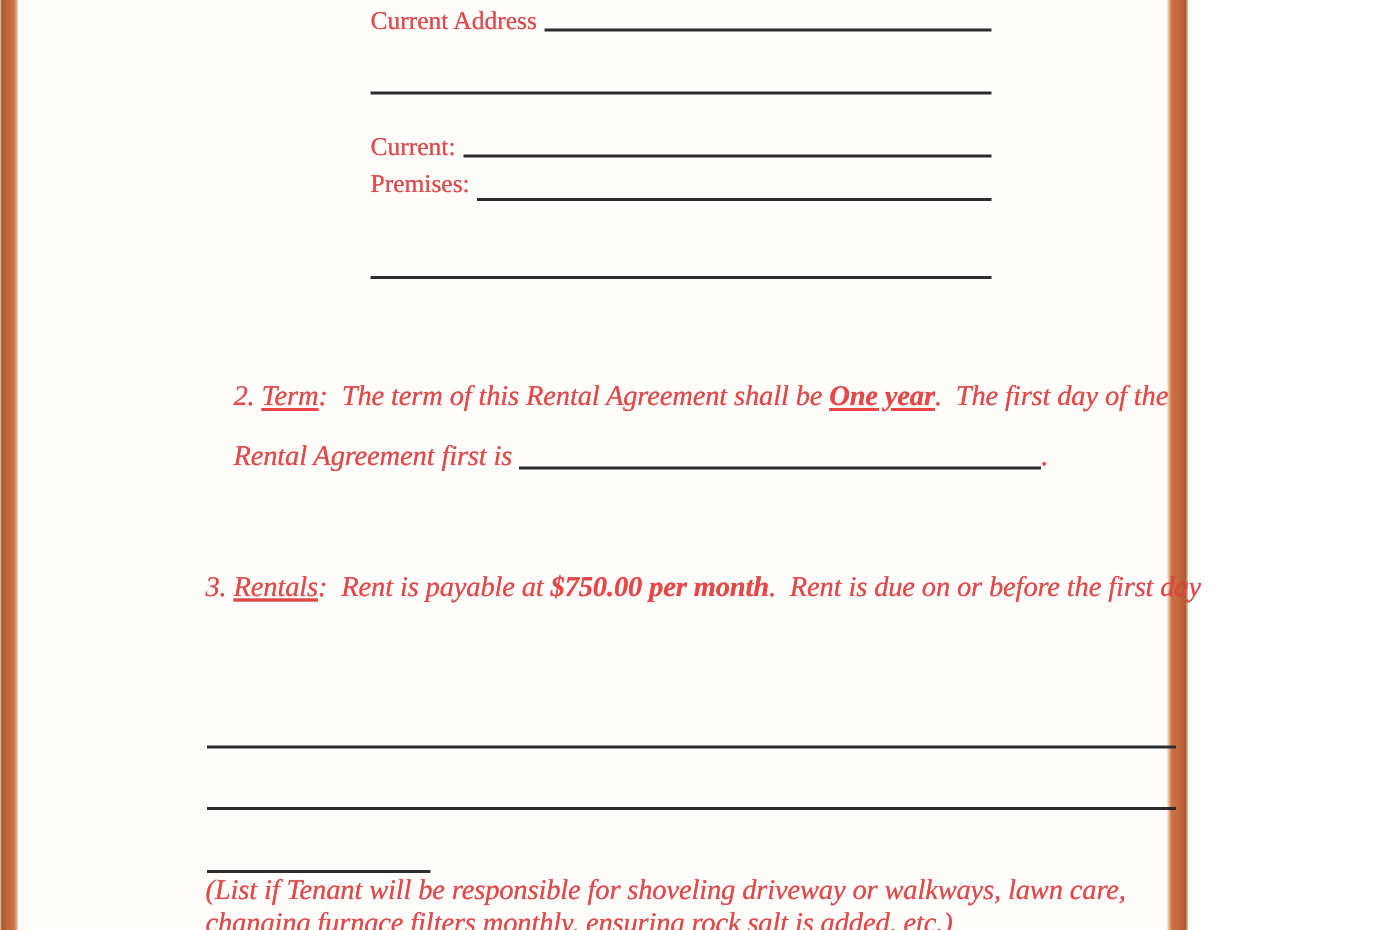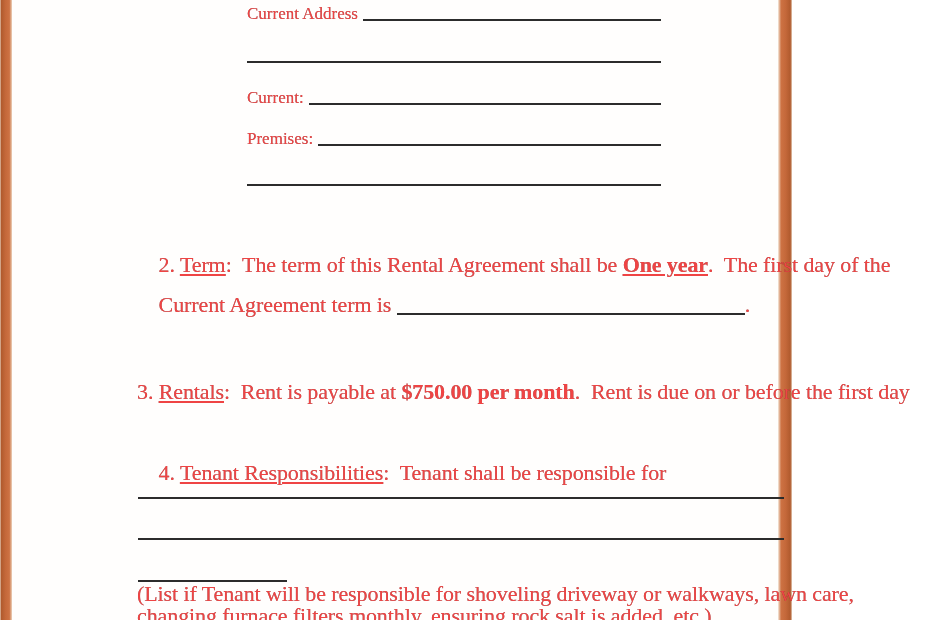--- a/index.html
+++ b/index.html
@@ -21,25 +21,26 @@
   .edge.left {
     left: 0; width: 12px;
     background: linear-gradient(90deg, #e9d9c9 0%, #b05a2d 10%, #c4683a 45%, #cd7243 78%, #ecd2bb 100%);
   }
   .edge.right {
     right: 0; width: 14px;
     background: linear-gradient(90deg, #f6ecdf 0%, #cd7243 22%, #c4683a 55%, #b05a2d 88%, #e4cdb8 100%);
   }
   .txt {
     position: absolute;
-    font-size: 22px;
+    font-size: 19px;
     line-height: 22px;
     white-space: pre;
     letter-spacing: -0.1px;
     text-shadow: 0 0 0.6px rgba(25,25,25,0.55);
+    font-style: italic;
   }
   .row {
     position: absolute;
     display: flex;
     align-items: stretch;
     left: 247px; width: 414px;
     font-size: 17px; line-height: 22px;
     white-space: pre;
     text-shadow: 0 0 0.6px rgba(25,25,25,0.55);
   }
@@ -78,42 +79,39 @@
     <span class="blank"></span>
   </div>
 
   <div class="rule" style="top:61px; left:247px; width:414px;"></div>
 
   <div class="row" style="top:87px;">
     <span>Current:</span>
     <span class="blank"></span>
   </div>
 
-  <div class="row" style="top:128px;">
+  <div class="row" style="top:112px;align-items:flex-end;">
     <span>Premises:</span>
     <span class="blank"></span>
   </div>
 
   <div class="rule" style="top:184px; left:247px; width:414px;"></div>
 
   <div class="txt" style="left:137px; top:232px;">
     <span>2. </span><span class="u">Term</span><span>:  The term of this Rental Agreement shall be </span><span class="bu">One year</span><span>.  The first day of the</span>
   </div>
 
   <div class="txt" style="left:137px; top:272px;">
-    <span>Current Agreement term is </span><span class="iblank" style="width:348px;"></span><span>.</span>
+    <span>Rental Agreement first is </span><span class="iblank" style="width:348px;"></span><span>.</span>
   </div>
 
   <div class="txt" style="left:137px; top:337px;text-align:center;">
     <span class="sec3line"><span>3. </span><span class="u">Rentals</span><span>:  Rent is payable at </span><span class="b">$750.00 per month</span><span>.  Rent is due on or before the first day</span></span>
   </div>
 
-  <div class="txt" style="left:137px; top:440px;">
-    <span>4. </span><span class="u">Tenant Responsibilities</span><span>:  Tenant shall be responsible for</span>
-  </div>
 
   <div class="rule" style="top:497px; left:138px; width:646px;"></div>
   <div class="rule" style="top:538px; left:138px; width:646px;"></div>
 
   <div class="rule" style="top:580px; left:138px; width:149px;"></div>
 
   <div class="txt" style="left:137px; top:583px;text-align:center;">(List if Tenant will be responsible for shoveling driveway or walkways, lawn care,</div>
   <div class="txt" style="left:137px; top:605px;">changing furnace filters monthly, ensuring rock salt is added, etc.)</div>
 
 </div>

